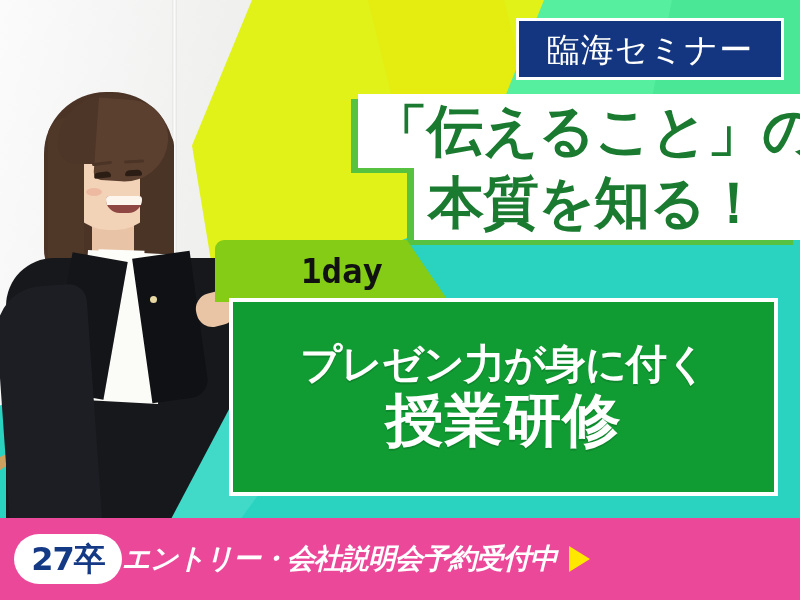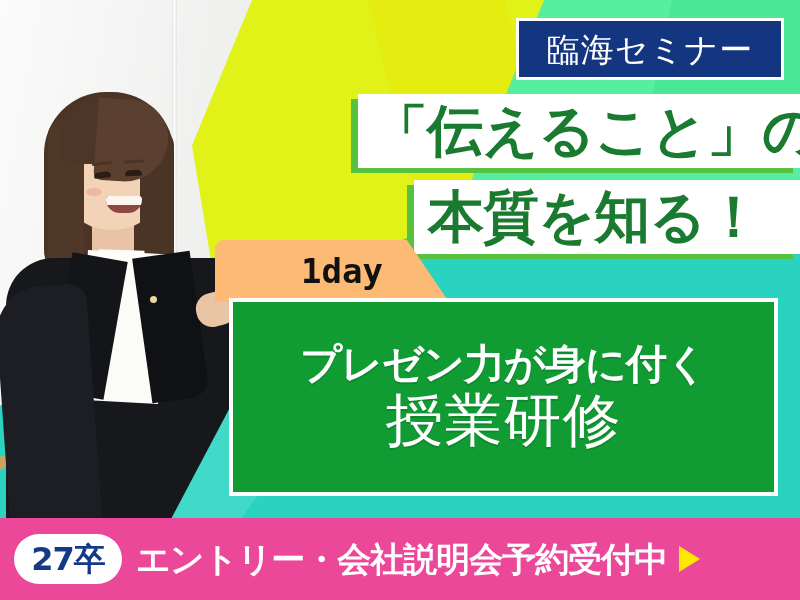--- a/index.html
+++ b/index.html
@@ -199,35 +199,35 @@
 
   
   .headline-1, .headline-2 {
     position:absolute;
     background:#ffffff;
     display:flex; align-items:center;
     z-index:6;
     box-shadow:-7px 5px 0 #57c23f;
   }
   .headline-1 { left:358px; top:94px;  width:442px; height:74px; }
-  .headline-2 { left:414px; top:180px; width:386px; height:74px; }
+  .headline-2 { left:414px; top:166px; width:386px; height:74px; }
   .headline-1 span, .headline-2 span {
     color:#1a7a30;
     font-size:56px;
     font-weight:bold;
     line-height:1;
     white-space:nowrap;
     padding-left:14px;
     letter-spacing:-1px;
   }
 
   
   .day-tab {
     position:absolute; left:215px; top:240px; width:234px; height:62px;
-    background:#fdba74;
+    background:#84cc16;
     border-radius:9px 9px 0 0;
     z-index:7;
     display:flex; align-items:center; justify-content:center;
     clip-path:polygon(0 0, 82% 0, 100% 100%, 0 100%);
   }
   .day-tab span {
     color:#111111;
     font-size:34px;
     font-weight:bold;
     font-family:"DejaVu Sans Mono","Liberation Mono",monospace;
@@ -250,21 +250,21 @@
     font-size:41px;
     font-weight:bold;
     line-height:1.05;
     white-space:nowrap;
     letter-spacing:-1px;
     text-shadow:0 2px 0 rgba(0,0,0,.12);
   }
   .gp-line2 {
     color:#ffffff;
     font-size:58px;
-    font-weight:normal;
+    font-weight:bold;
     line-height:1.05;
     white-space:nowrap;
     letter-spacing:1px;
     margin-top:4px;
     text-shadow:0 2px 0 rgba(0,0,0,.12);
   }
 
   
   .cta-bar {
     position:absolute; left:0; top:518px; width:800px; height:82px;
@@ -281,27 +281,27 @@
     flex:0 0 auto;
   }
   .cta-pill span {
     color:#143a86;
     font-size:32px;
     font-weight:bold;
     line-height:1;
     letter-spacing:-1px;
   }
   .cta-text {
-    margin-left:14px;
     color:#ffffff;
-    font-size:34px;
+    font-size:28px;
     font-weight:bold;
     line-height:1;
     white-space:nowrap;
     letter-spacing:-1px;
+    font-style:italic;
   }
   .cta-arrow {
     margin-left:12px;
     width:0; height:0;
     border-left:21px solid #ffe800;
     border-top:13px solid transparent;
     border-bottom:13px solid transparent;
     flex:0 0 auto;
   }
 </style>

